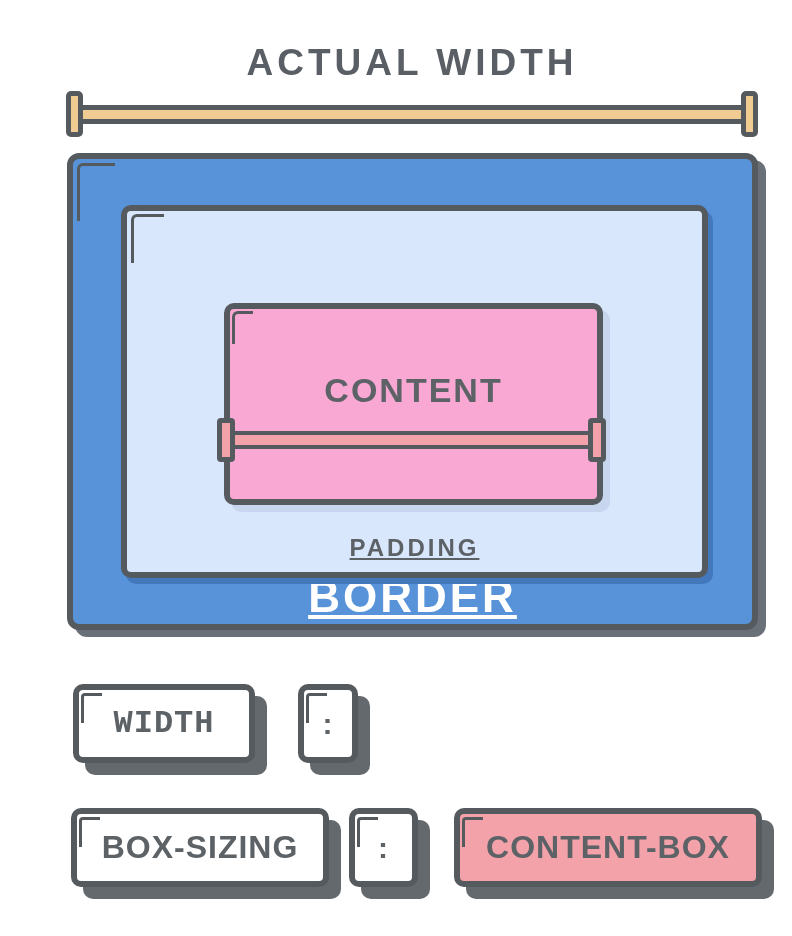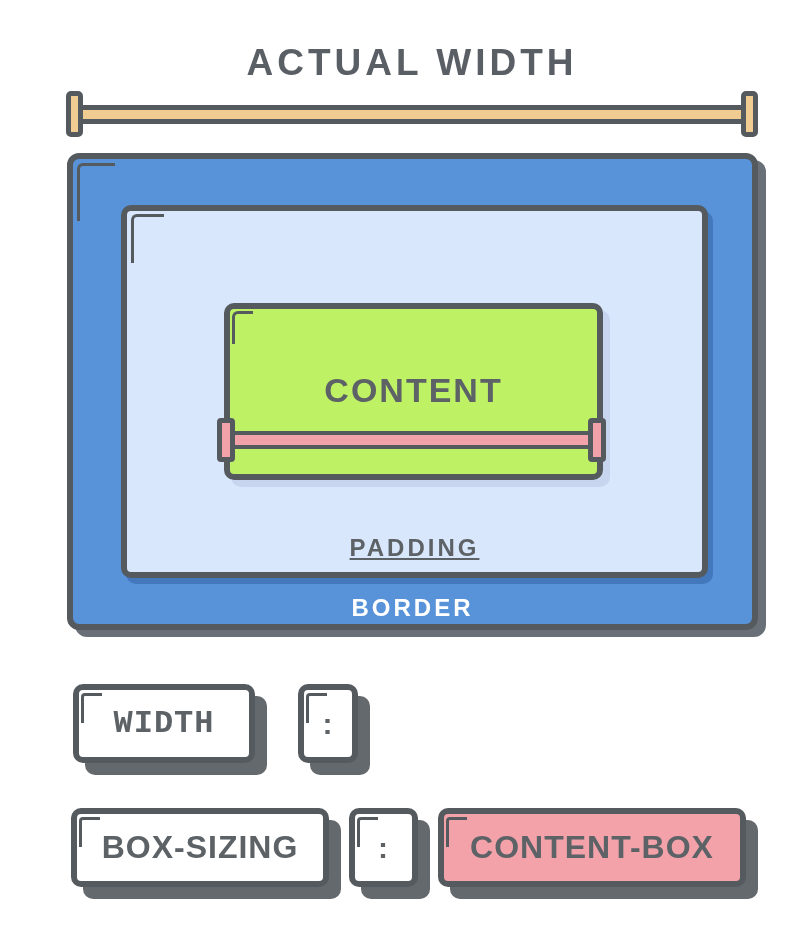--- a/index.html
+++ b/index.html
@@ -39,36 +39,36 @@
     left:51px; top:153px; width:691px; height:477px;
     background:#5893d9; border:6px solid #555a5f; border-radius:12px;
     box-shadow:8px 7px 0 #6a7077;
   }
   #padding-box {
     left:48px; top:46px; width:587px; height:373px;
     background:#d9e7fc; border:6px solid #555a5f; border-radius:10px;
     box-shadow:5px 6px 0 #4478bd;
   }
   #content-box {
-    left:97px; top:92px; width:379px; height:177px;
-    background:#bef264; border:6px solid #555a5f; border-radius:10px;
+    left:97px; top:92px; width:379px; height:202px;
+    background:#f9a8d4; border:6px solid #555a5f; border-radius:10px;
     box-shadow:7px 7px 0 #c7d6ee;
   }
 
   #content-label {
     position:absolute; top:62px; left:0; width:100%; text-align:center;
     font-size:34px; letter-spacing:2px;
   }
   #padding-label {
     position:absolute; bottom:10px; left:0; width:100%; text-align:center;
     font-size:24px; letter-spacing:3px;text-decoration:underline;
   }
   #border-label {
     position:absolute; bottom:2px; left:0; width:100%; text-align:center;
-    font-size:24px; letter-spacing:3px; color:#ffffff;
+    font-size:44px; letter-spacing:3px; color:#ffffff;text-decoration:underline;
   }
 
   
   .tick {
     position:absolute;
     border-top:3px solid #555a5f; border-left:3px solid #555a5f;
     border-top-left-radius:6px;
   }
   #tick-border  { left:4px; top:4px; width:35px; height:55px; }
   #tick-padding { left:4px; top:3px; width:30px; height:46px; }
@@ -84,21 +84,21 @@
   }
   .chip-pink { background:#f4a2aa; }
   .chip .tick { left:2px; top:3px; width:18px; height:27px; border-top-left-radius:4px; }
   .chip .colon-glyph { font-size:30px; }
 
   #chip-width      { left:57px;  top:684px; width:182px;font-family:Liberation Mono, monospace; }
   #chip-colon1     { left:282px; top:684px; width:60px;  }
   #chip-200px      { left:365px; top:684px; width:165px; }
   #chip-boxsizing  { left:55px;  top:808px; width:258px; }
   #chip-colon2     { left:333px; top:808px; width:69px;  }
-  #chip-contentbox { left:422px; top:808px; width:308px; }
+  #chip-contentbox { left:438px; top:808px; width:308px; }
 </style>
 </head>
 <body>
 
 <div class="canvas">
 
   <div id="actual-width-label">ACTUAL WIDTH</div>
 
   <div id="actual-ruler" class="ruler ruler-tan">
     <div class="cap"></div>

